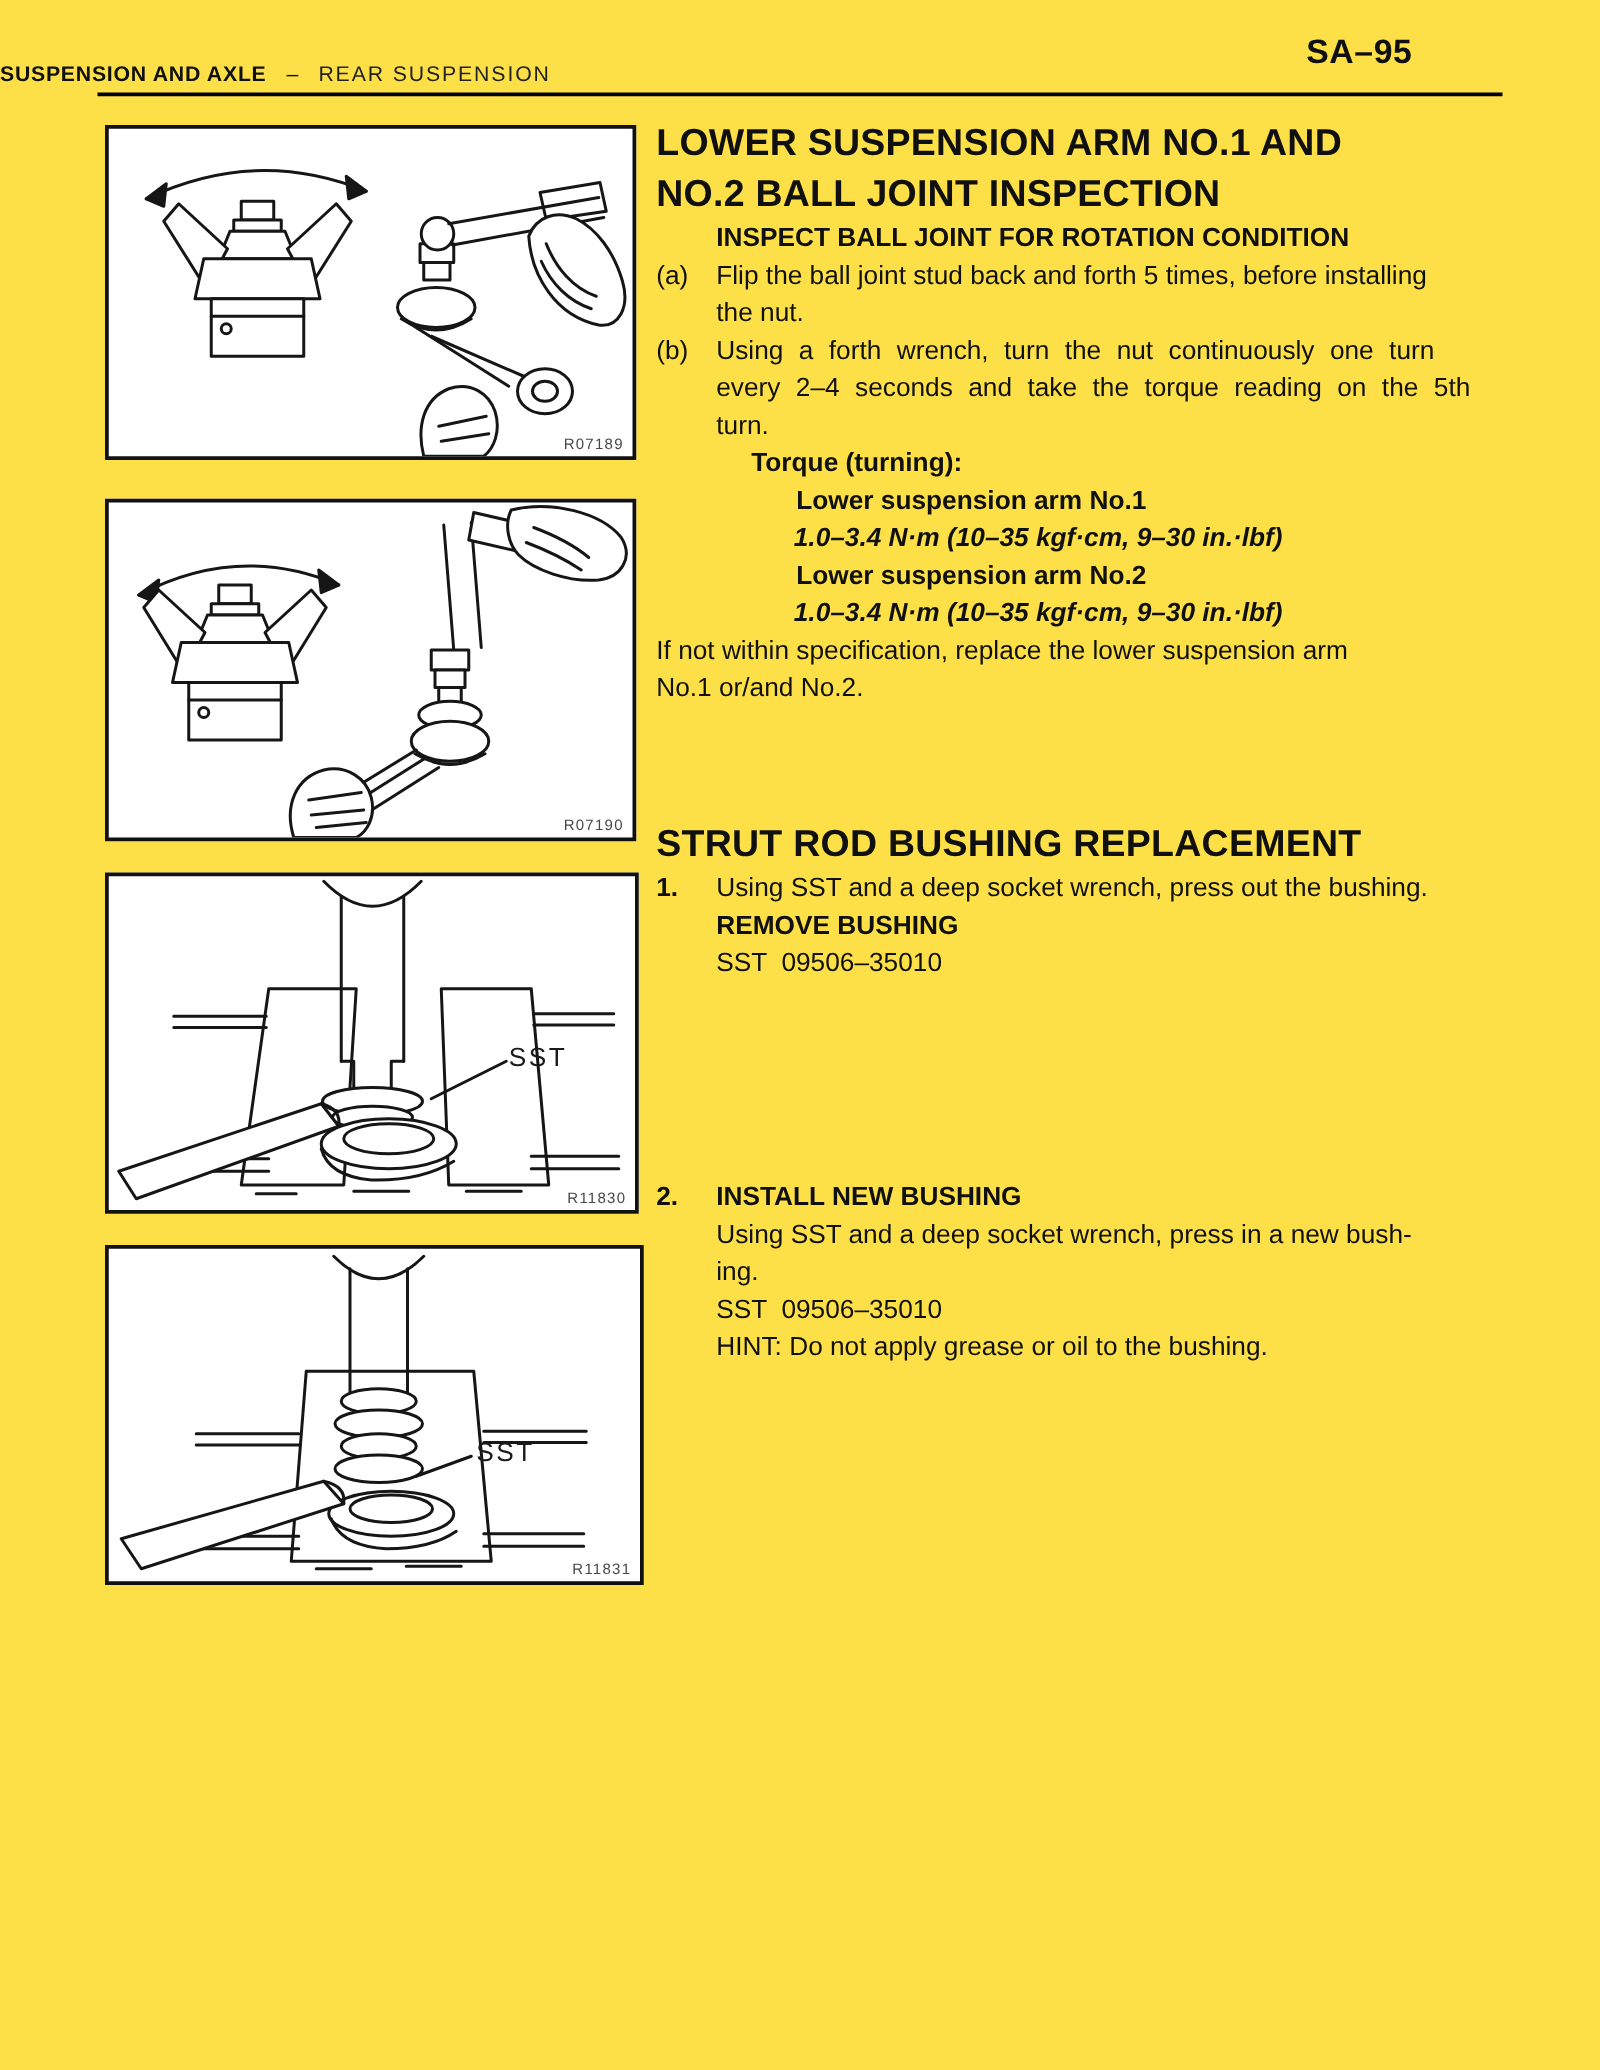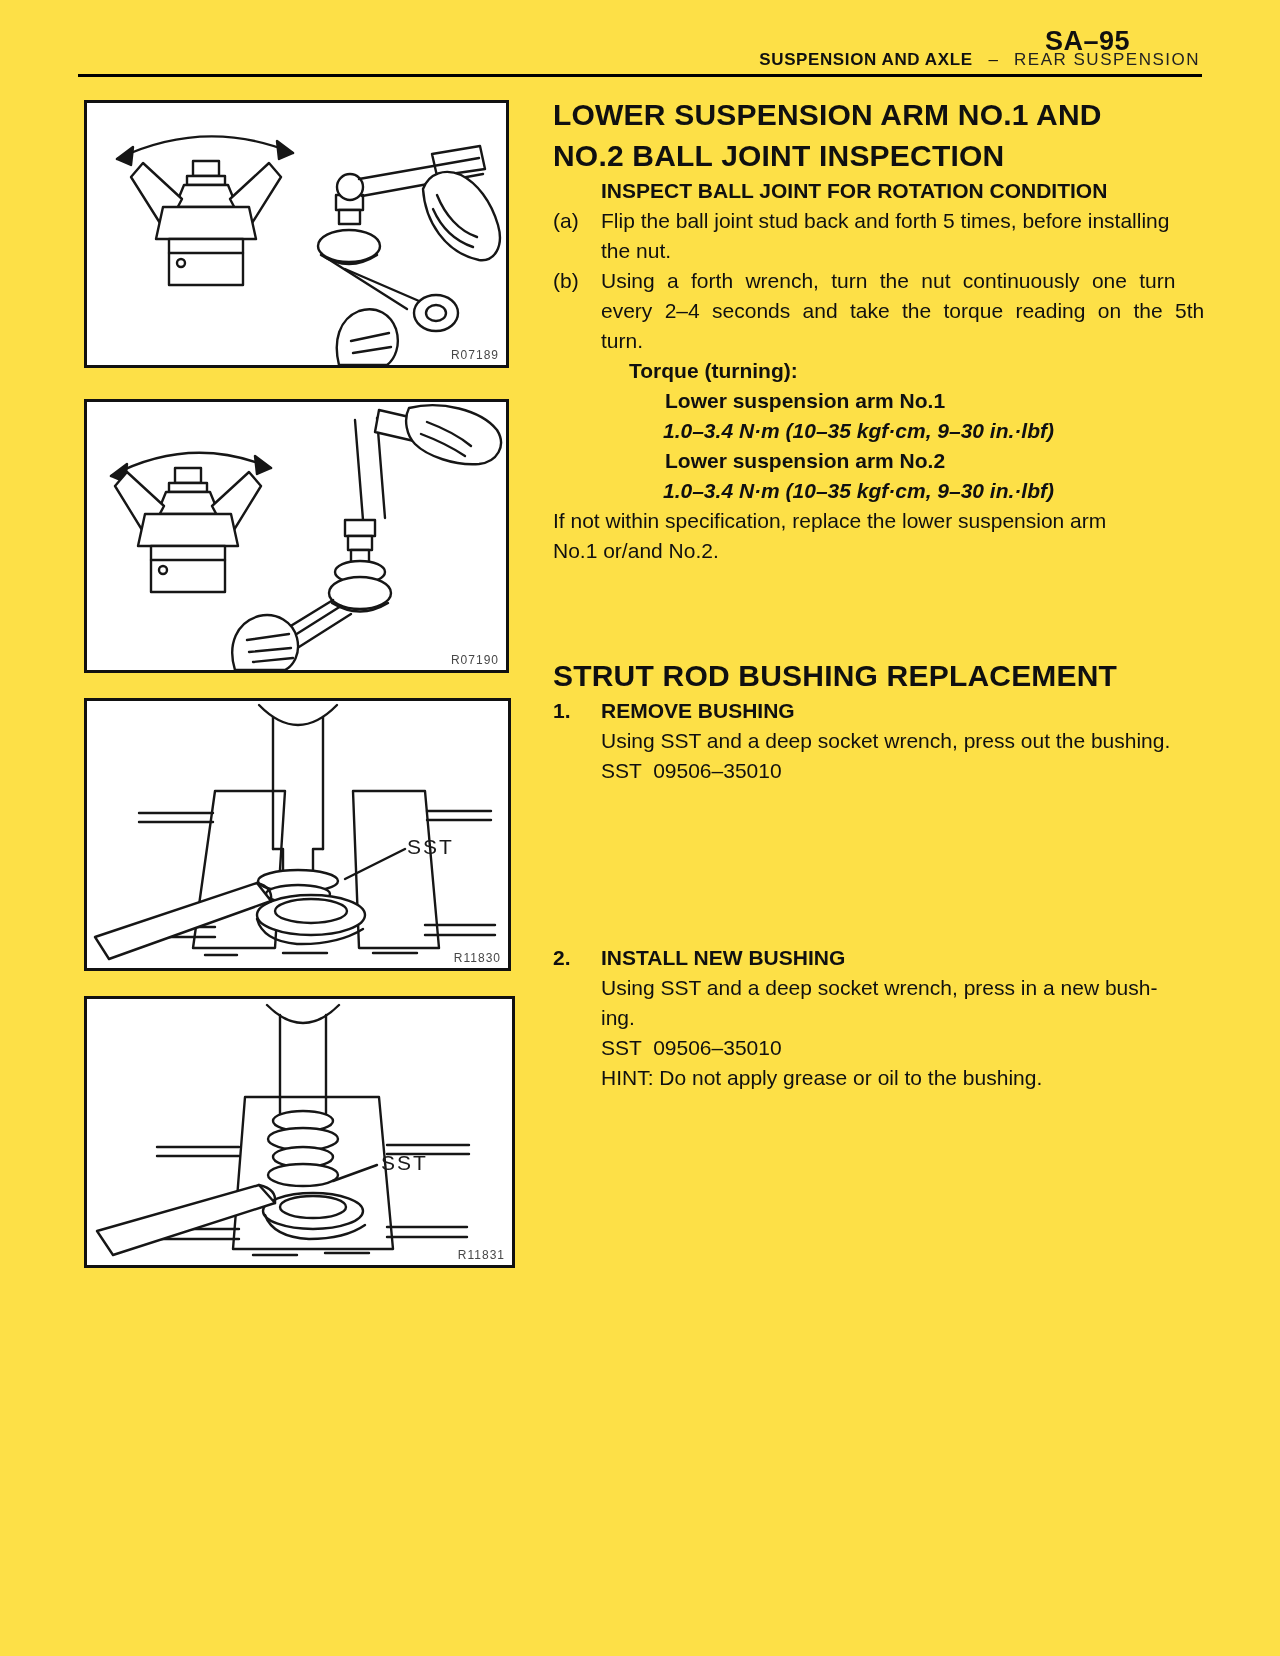--- a/index.html
+++ b/index.html
@@ -2,40 +2,40 @@
 <html><head>
 <meta charset="utf-8">
 <style>
   html,body{margin:0;padding:0;background:#e8e8e8;}
   .page{position:relative;width:1280px;height:1656px;background:#fde047;margin:0 auto;
         font-family:"Liberation Sans",sans-serif;color:#101010;overflow:hidden;}
 
   
   .page-number{position:absolute;top:26px;left:1000px;width:130px;text-align:right;
                font-size:27px;font-weight:bold;letter-spacing:.5px;}
-  .running-head{position:absolute;top:50px;left:0;width:1200px;text-align:right;font-size:17px;}
+  .running-head{position:absolute;top:50px;left:0;width:1200px;text-align:left;font-size:17px;}
   .running-head .sect{font-weight:bold;letter-spacing:.6px;}
   .running-head .dash{margin:0 16px;}
   .running-head .subsect{letter-spacing:1.5px;color:#222;}
   .head-rule{position:absolute;top:74px;left:78px;width:1124px;height:3px;background:#000;}
 
   
   .fig{position:absolute;border:3px solid #111;background:#fff;}
   .fig svg{position:absolute;left:0;top:0;width:100%;height:100%;}
   .fig-code{position:absolute;right:7px;bottom:3px;font-size:12px;color:#474747;letter-spacing:1px;}
   .sst-label{position:absolute;font-size:21px;letter-spacing:2px;color:#1a1a1a;}
   #fig1{left:84px;top:100px;width:419px;height:262px;}
   #fig2{left:84px;top:399px;width:419px;height:268px;}
   #fig3{left:84px;top:698px;width:421px;height:267px;}
   #fig4{left:84px;top:996px;width:425px;height:266px;}
   #fig3 .sst-label{left:320px;top:134px;}
   #fig4 .sst-label{left:294px;top:152px;}
 
   
-  .col{position:absolute;left:510px;width:672px;padding-left:43px;}
+  .col{position:absolute;left:482px;width:672px;padding-left:43px;}
   #sec1{top:94px;} #sec2{top:655px;} #sec2b{top:943px;}
   .h1{font-size:30px;font-weight:bold;line-height:41px;letter-spacing:.2px;white-space:pre;}
   .subhead{font-size:21px;font-weight:bold;line-height:30px;margin-left:48px;white-space:pre;}
   .step{display:flex;}
   .step-label{flex:none;width:48px;font-size:21px;line-height:30px;}
   .line{font-size:21px;line-height:30px;white-space:pre;}
   .stretch{word-spacing:6.5px;}
   .bold{font-weight:bold;}
   .ind1{margin-left:76px;} .ind2{margin-left:112px;} .ind3{margin-left:110px;font-style:italic;}
 </style>
@@ -240,22 +240,22 @@
     <div class="line bold ind3">1.0–3.4 N·m (10–35 kgf·cm, 9–30 in.·lbf)</div>
     <div class="line">If not within specification, replace the lower suspension arm</div>
     <div class="line">No.1 or/and No.2.</div>
   </div>
 
   <div class="col" id="sec2">
     <div class="h1">STRUT ROD BUSHING REPLACEMENT</div>
     <div class="step">
       <div class="step-label bold">1.</div>
       <div>
+        <div class="line">Using SST and a deep socket wrench, press out the bushing.</div>
         <div class="line bold">REMOVE BUSHING</div>
-        <div class="line">Using SST and a deep socket wrench, press out the bushing.</div>
         <div class="line">SST  09506–35010</div>
       </div>
     </div>
   </div>
 
   <div class="col" id="sec2b">
     <div class="step">
       <div class="step-label bold">2.</div>
       <div>
         <div class="line bold">INSTALL NEW BUSHING</div>

